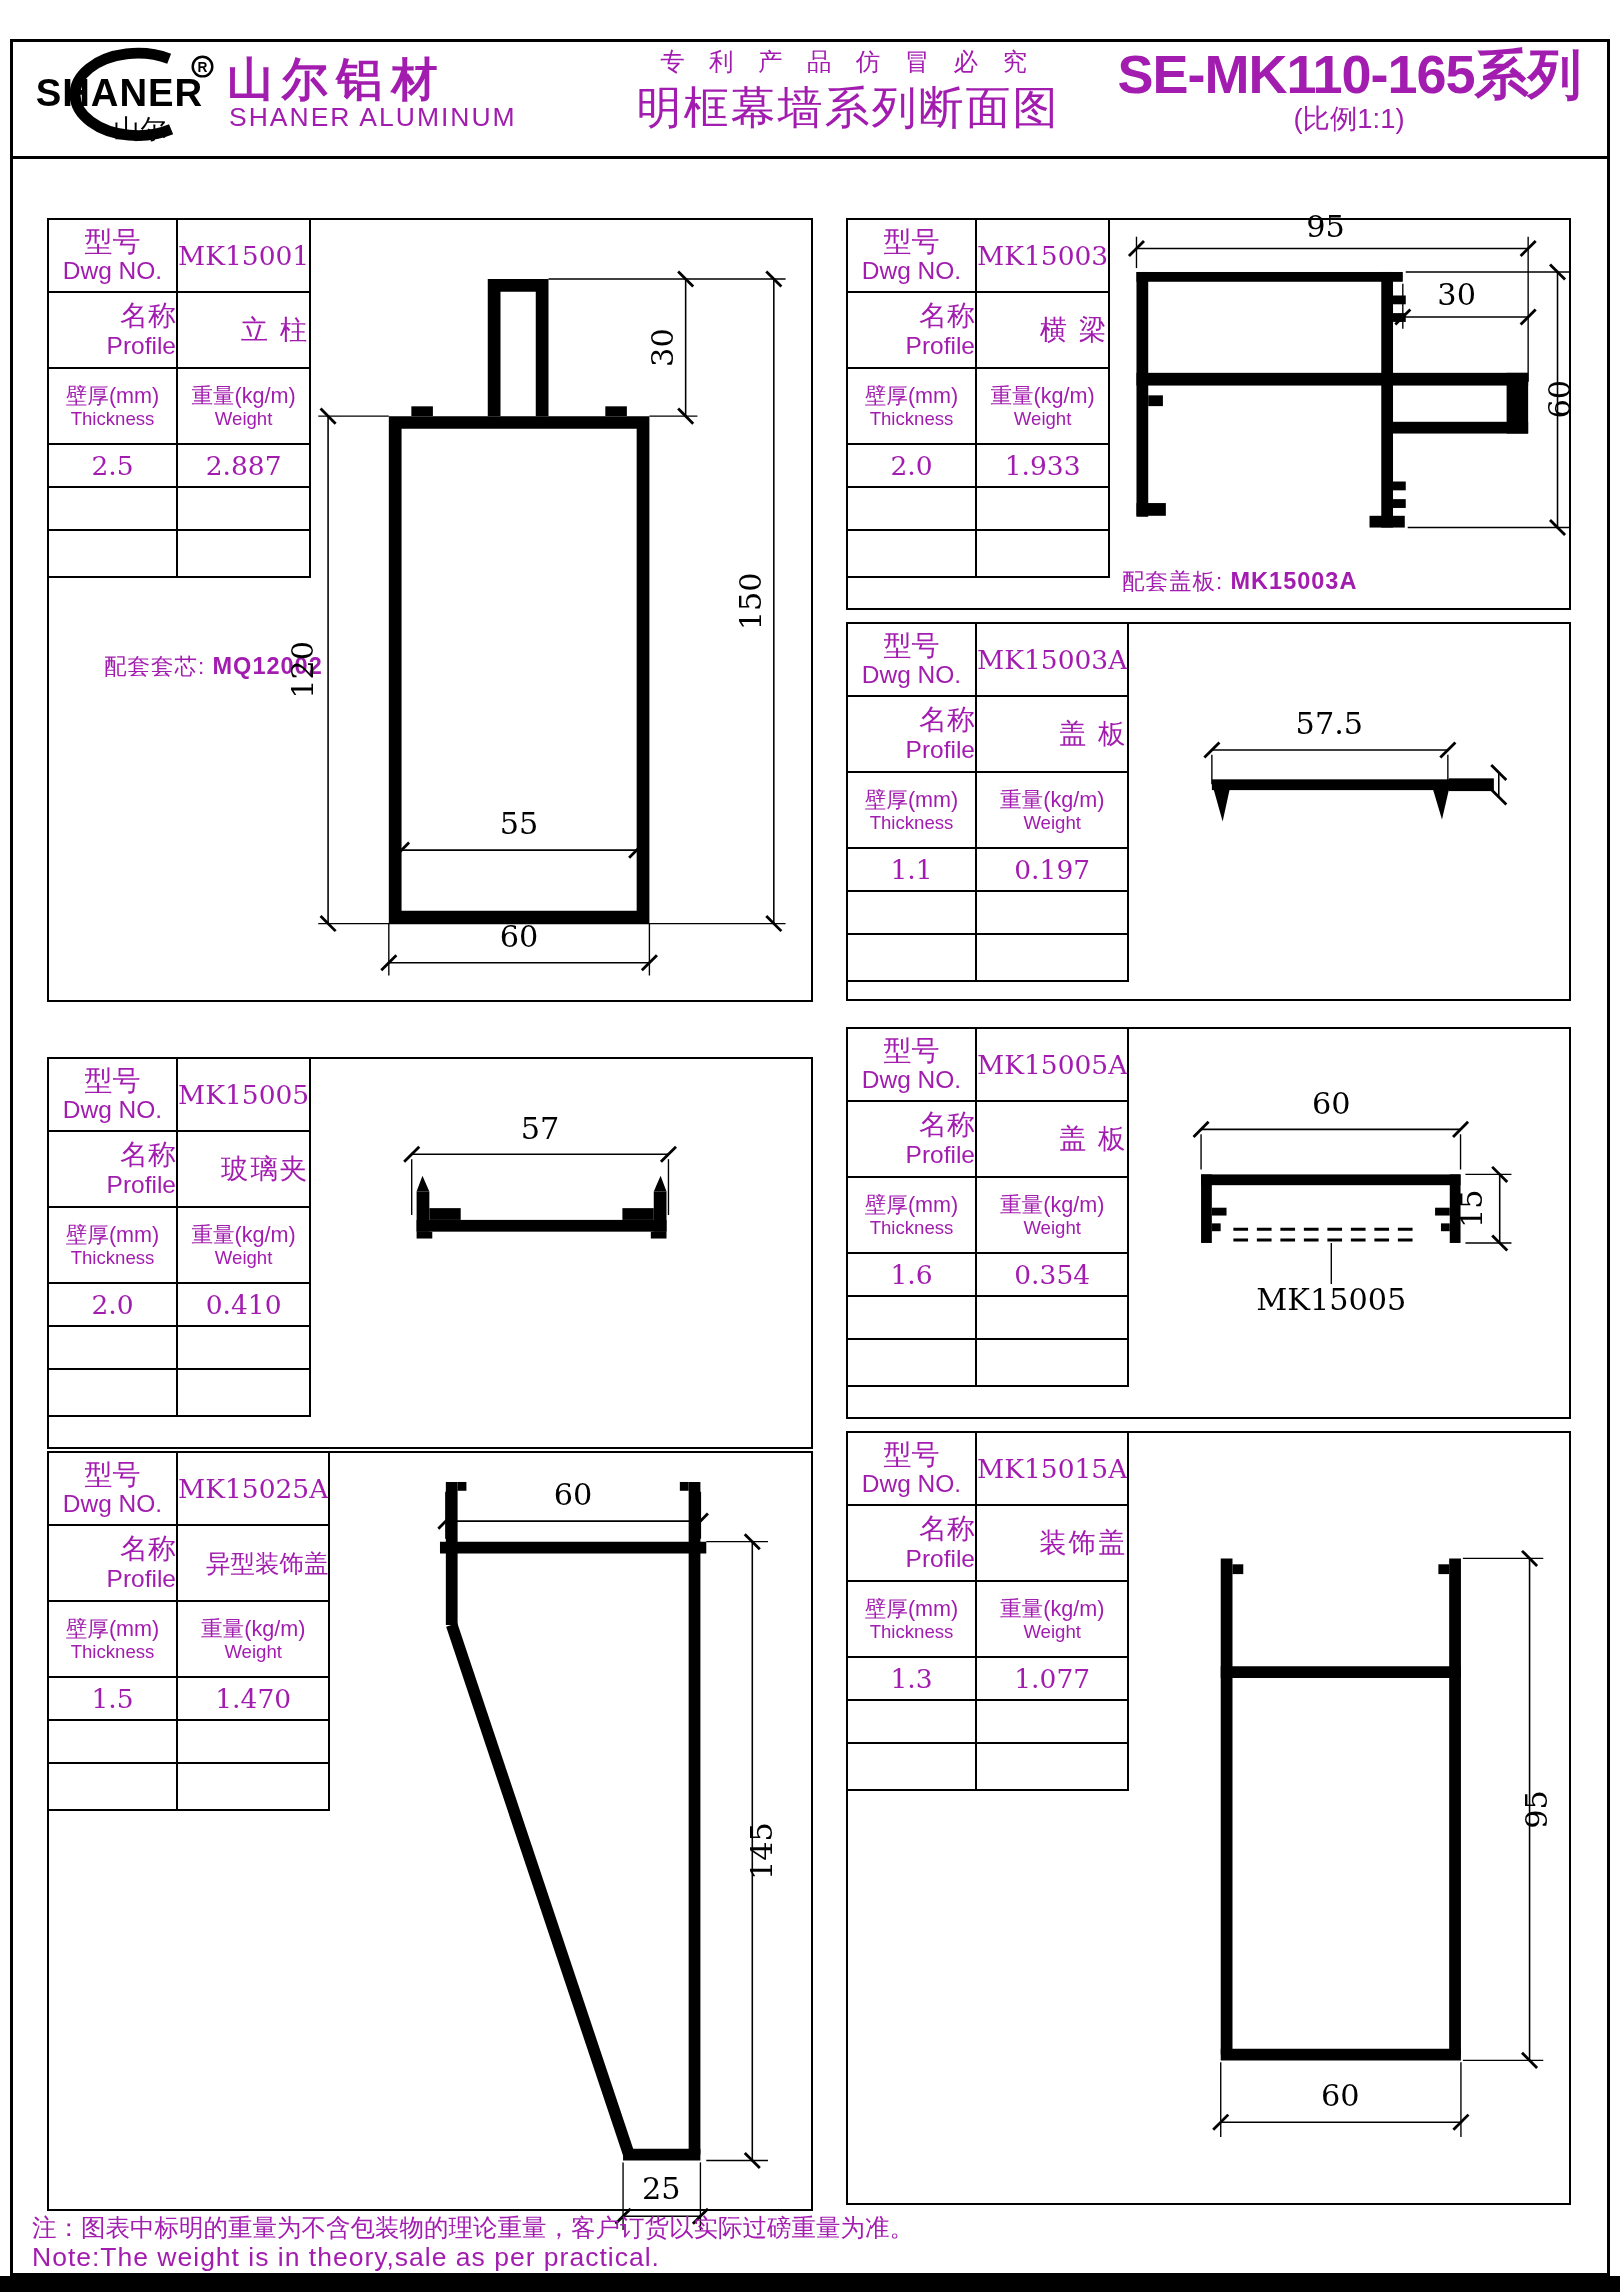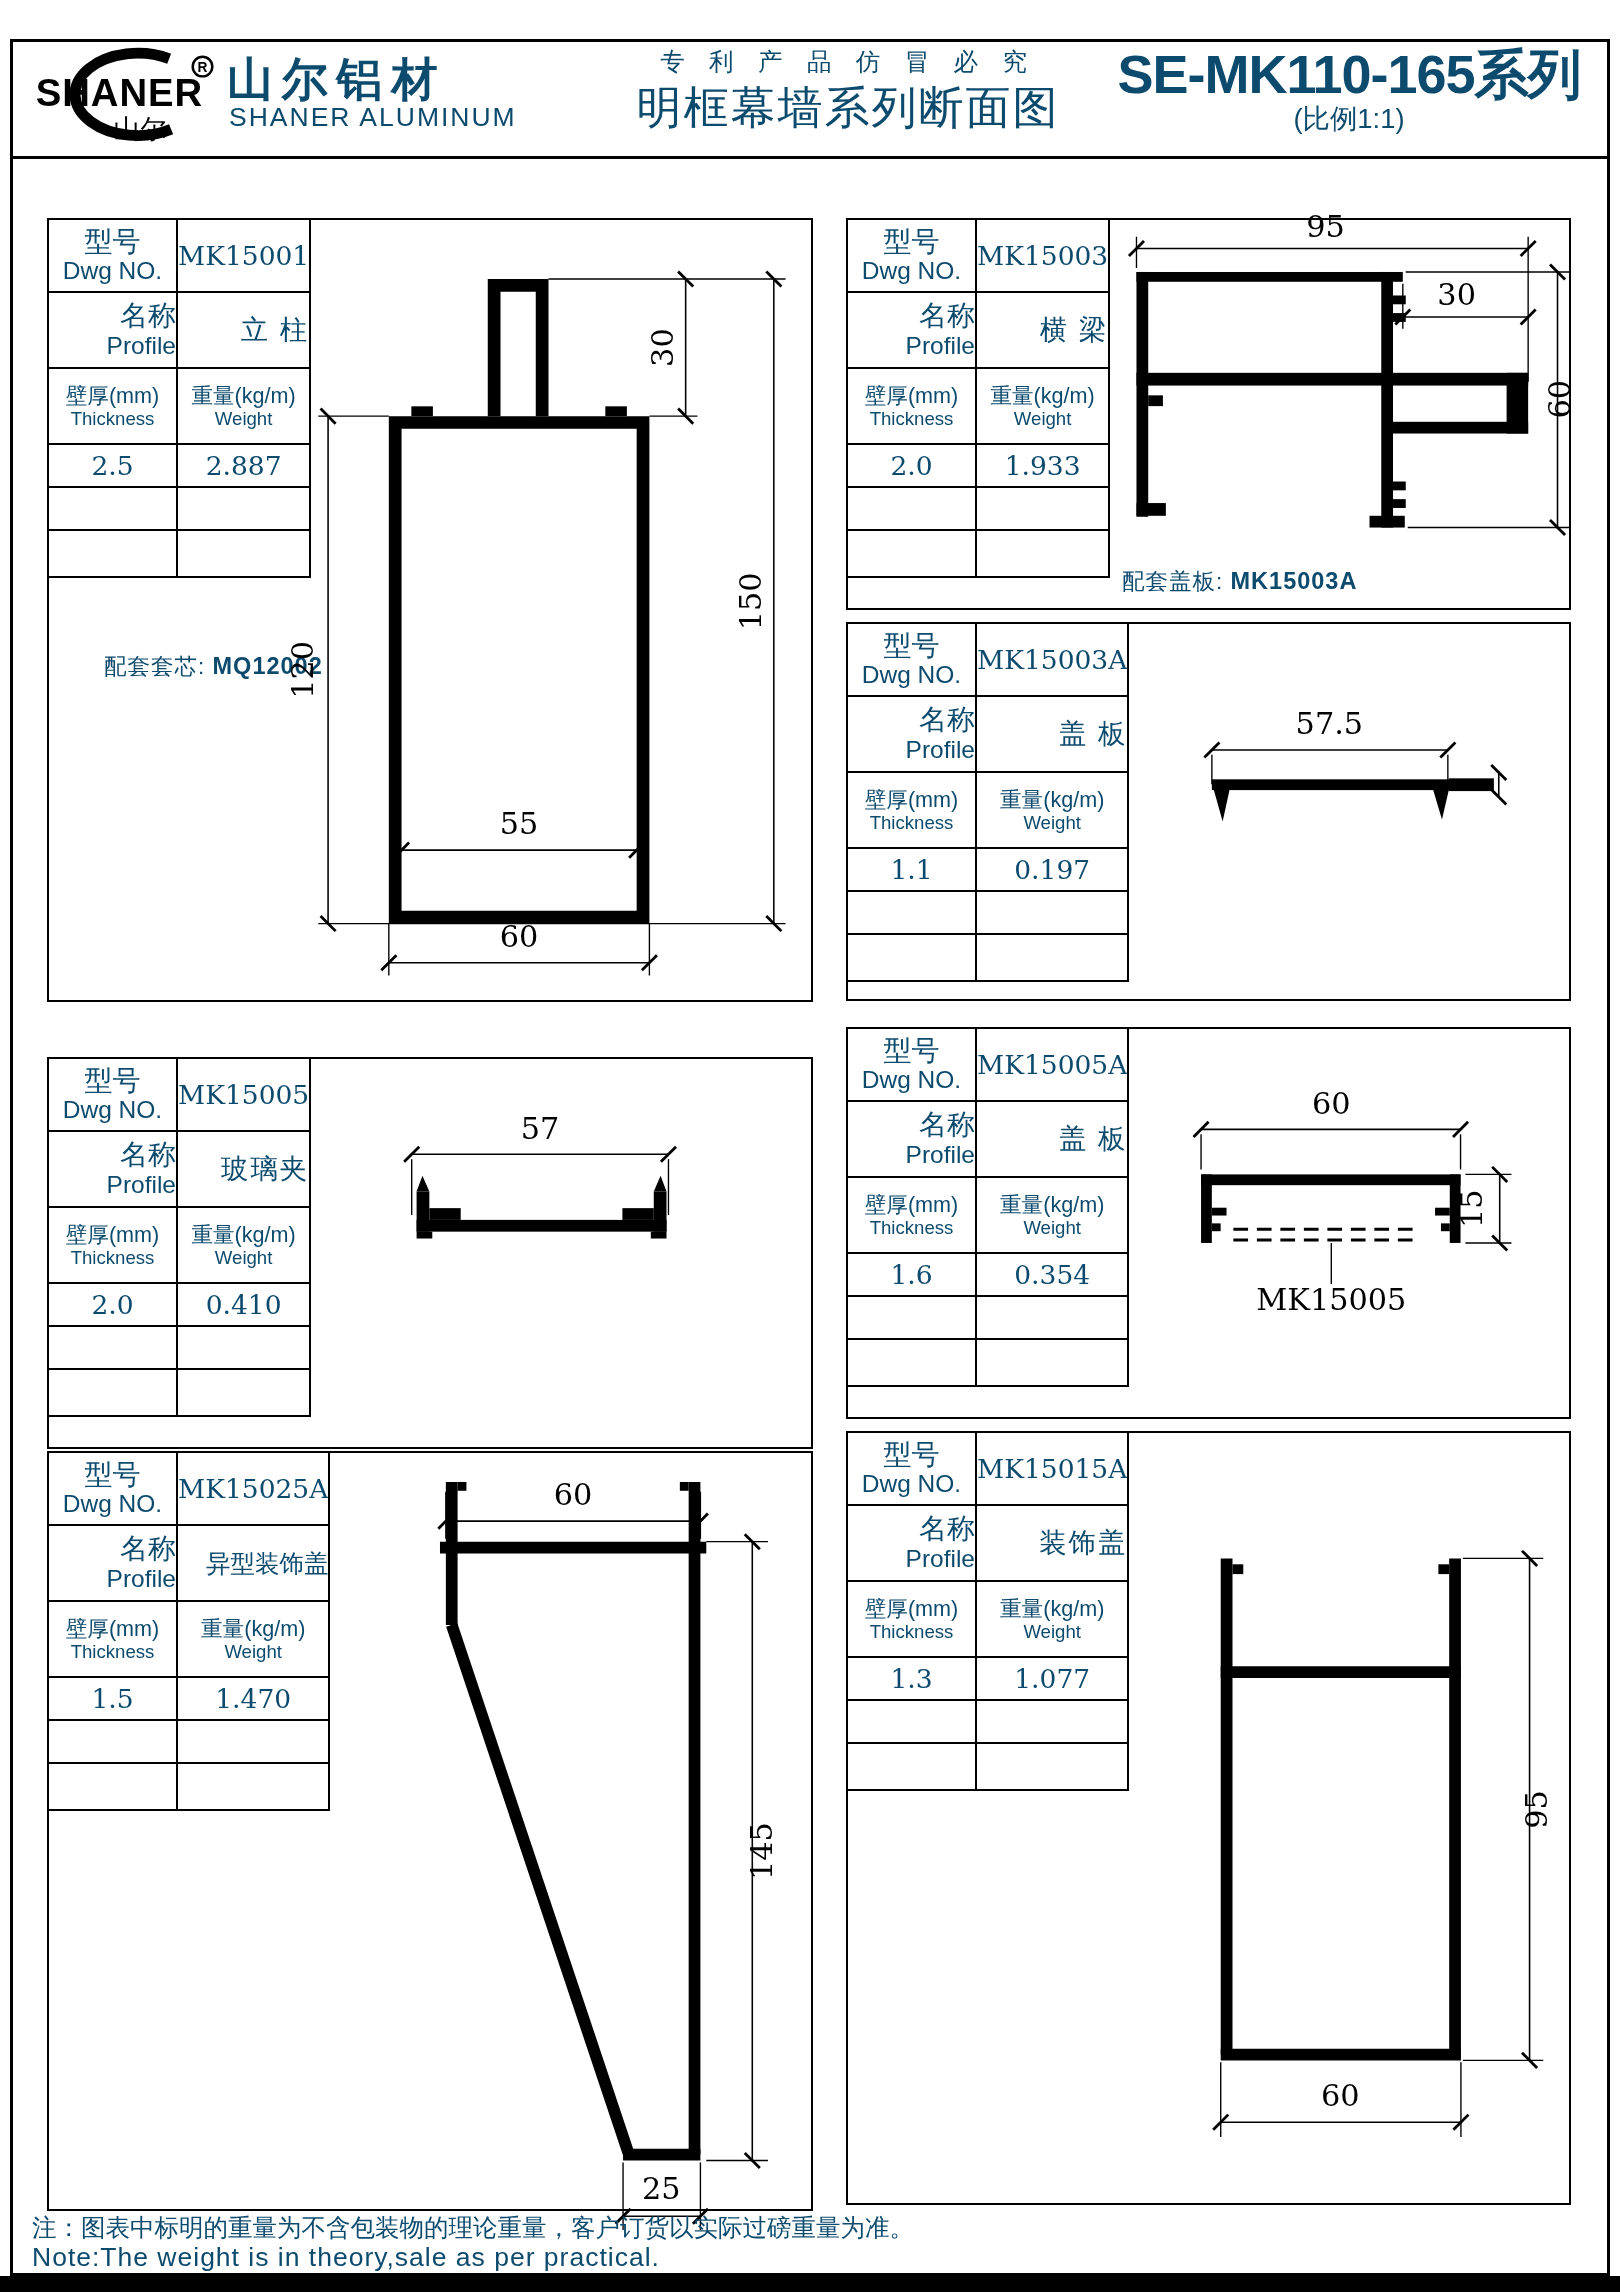--- a/index.html
+++ b/index.html
@@ -1,17 +1,17 @@
 <!DOCTYPE html>
 <html><head>
 <meta charset="utf-8">
 <style>
   html,body{margin:0;padding:0;background:#fff;}
   #page{position:relative;width:1620px;height:2293px;background:#fff;overflow:hidden;
-        font-family:"Liberation Sans",sans-serif;color:#0c4a6e;}
+        font-family:"Liberation Sans",sans-serif;color:#a21caf;}
   
   .frame{position:absolute;left:9.8px;top:39px;width:1600px;height:2237px;
          border:3.9px solid #000;box-sizing:border-box;}
   .hline{position:absolute;left:9.8px;top:156px;width:1600px;height:2.9px;background:#000;}
   .bottomband{position:absolute;left:0;top:2276px;width:1620px;height:16.7px;background:#000;}
 
   .abs{position:absolute;}
   .ctr{text-align:center;}
 
   

